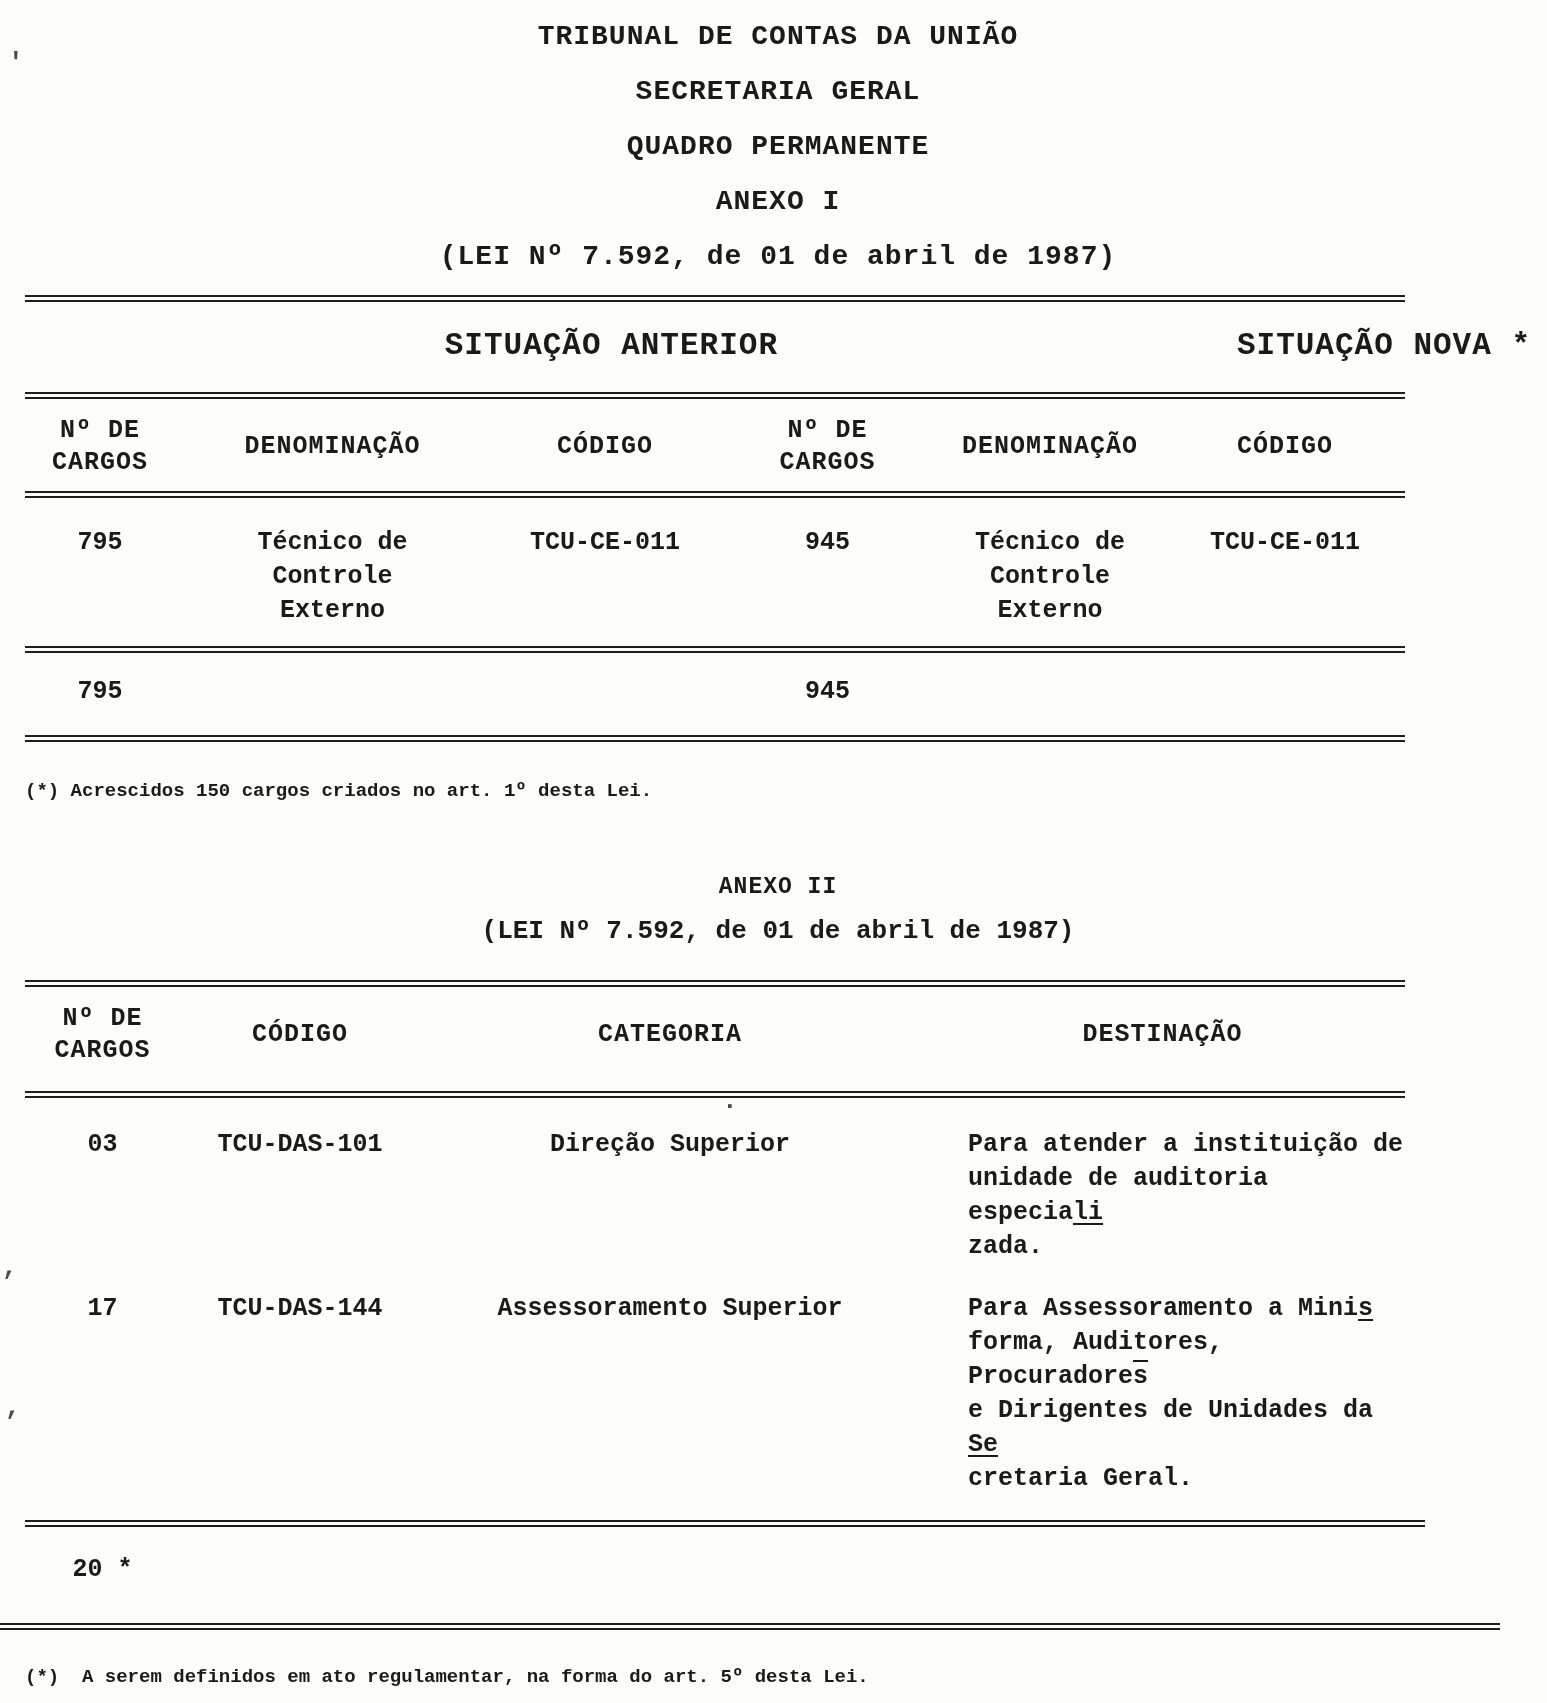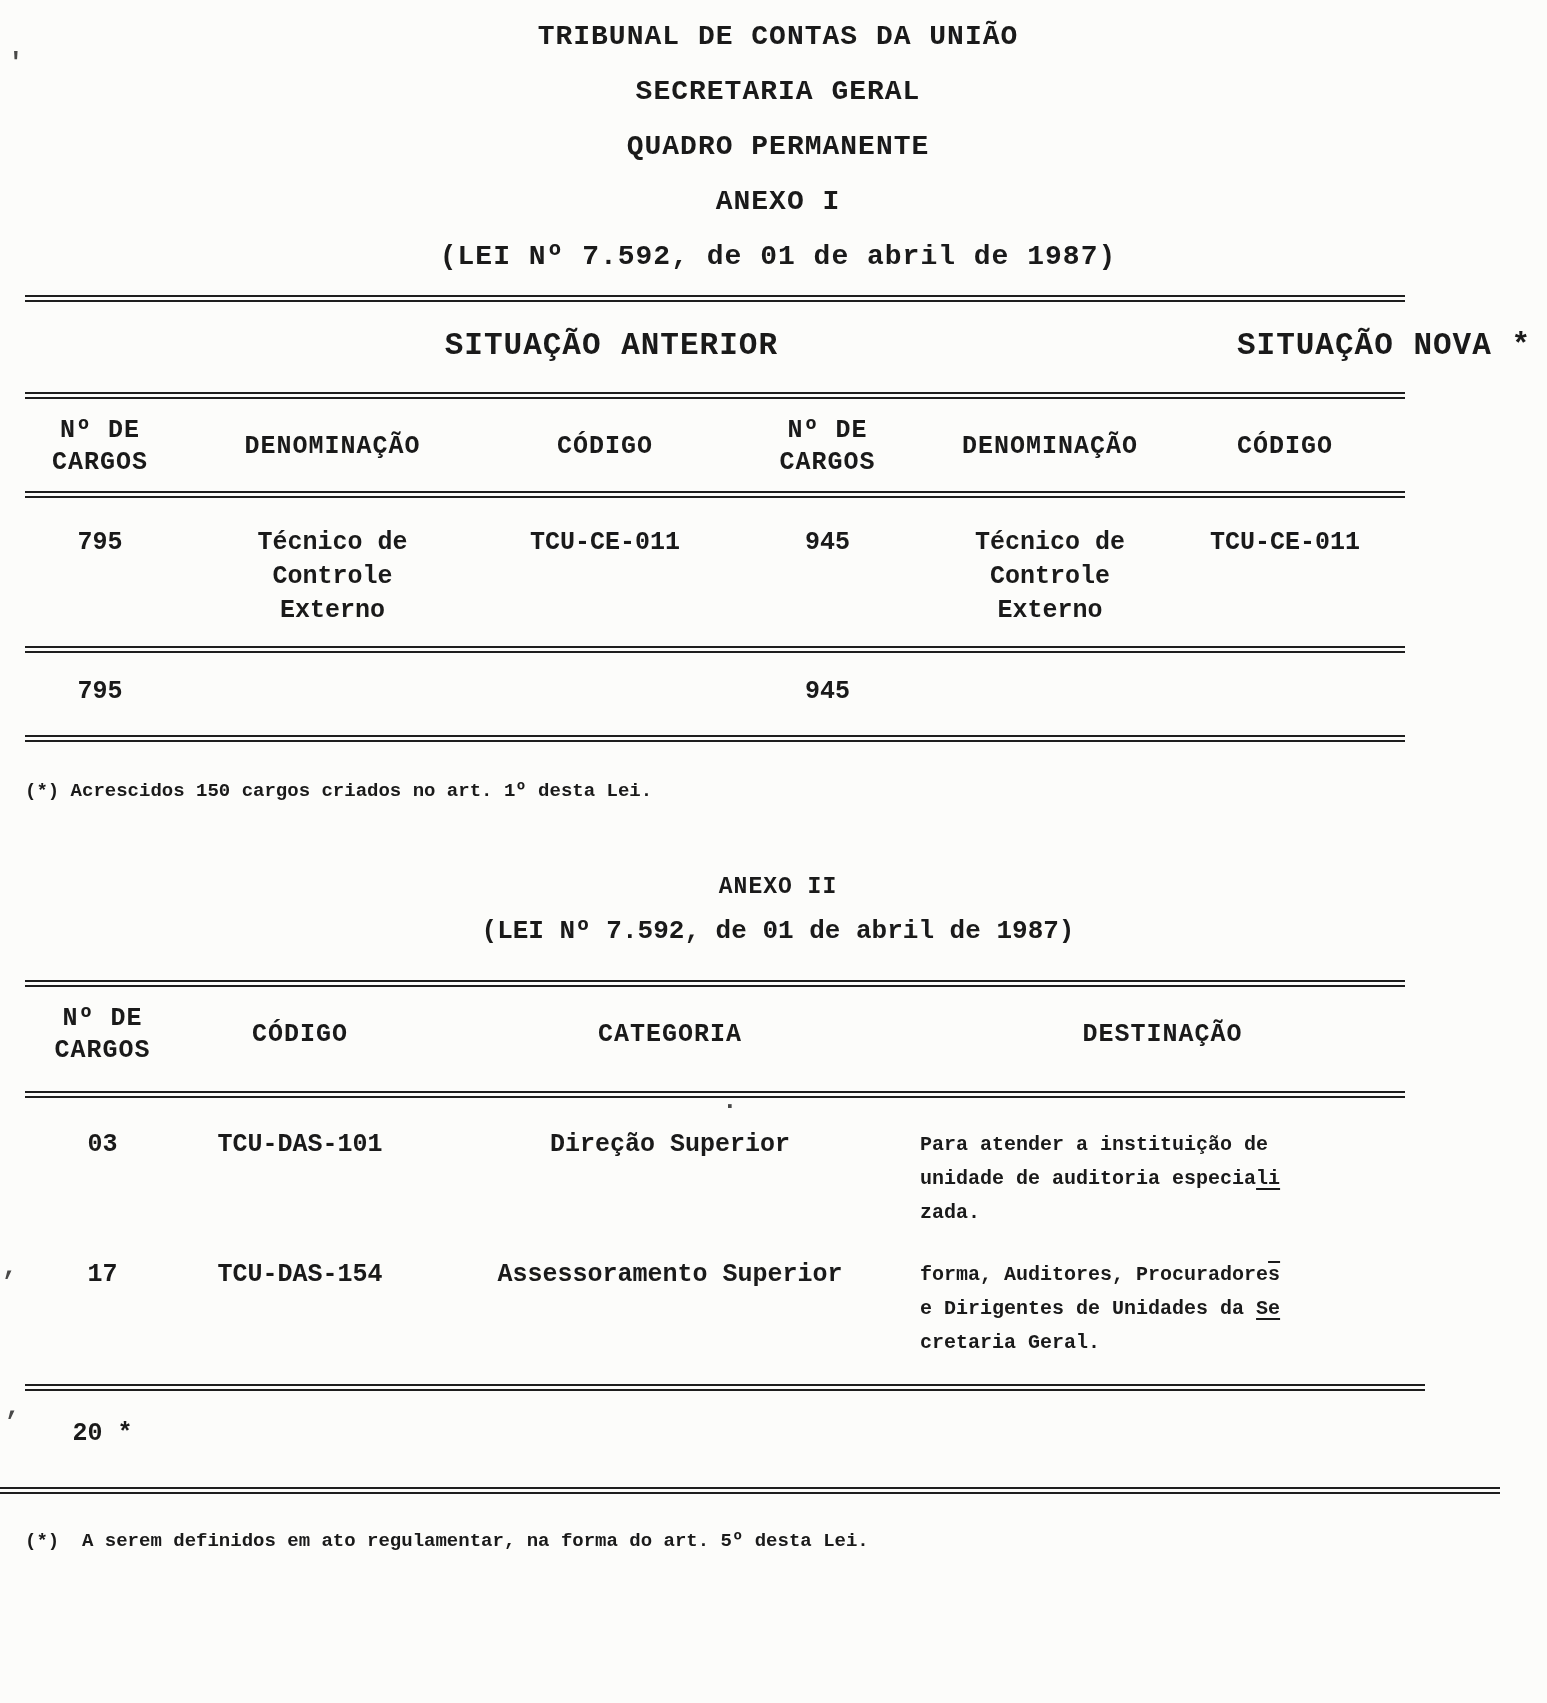--- a/index.html
+++ b/index.html
@@ -66,21 +66,21 @@
   .t2-head-rule { margin-top: 24px; }
   .t2-row1 { margin-top: 30px; }
   .t2-row2 { margin-top: 28px; }
   .t2-bottom-rule { margin-top: 24px; }
   .t2-total { margin-top: 26px; font-size: 25px; line-height: 34px; }
   .t2-final-rule { margin-top: 36px; }
   .footnote-2 { margin-top: 30px; }
 
   .dest .seg-u { text-decoration: underline; text-decoration-thickness: 2px; text-underline-offset: 4px; }
   .dest .seg-o { text-decoration: overline; text-decoration-thickness: 2px; }
-  .dest > div { font-size: 20px; line-height: 34px; }
+  .dest > div { font-size: 25px; line-height: 34px; margin-left: 48px; }
 
   .artifact { position: absolute; font-size: 26px; color: #2a2a2a; opacity: 0.85; }
 </style>
 </head>
 <body>
 
 <div class="content">
 
   <div class="title-block">
     <div>TRIBUNAL DE CONTAS DA UNIÃO</div>
@@ -157,23 +157,23 @@
 
   <div class="grid t2 data-row t2-row1">
     <div class="cell">03</div>
     <div class="cell">TCU-DAS-101</div>
     <div class="cell">Direção Superior</div>
     <div class="cell cell-left dest"><div><span>Para atender a instituição de</span></div><div><span>unidade de auditoria especia</span><span class="seg-u">li</span></div><div><span>zada.</span></div></div>
   </div>
 
   <div class="grid t2 data-row t2-row2">
     <div class="cell">17</div>
-    <div class="cell">TCU-DAS-154</div>
+    <div class="cell">TCU-DAS-144</div>
     <div class="cell">Assessoramento Superior</div>
-    <div class="cell cell-left dest"><div><span>forma, Auditores, Procuradore</span><span class="seg-o">s</span></div><div><span>e Dirigentes de Unidades da </span><span class="seg-u">Se</span></div><div><span>cretaria Geral.</span></div></div>
+    <div class="cell cell-left dest"><div><span>Para Assessoramento a Mini</span><span class="seg-u">s</span></div><div><span>forma, Auditores, Procuradore</span><span class="seg-o">s</span></div><div><span>e Dirigentes de Unidades da </span><span class="seg-u">Se</span></div><div><span>cretaria Geral.</span></div></div>
   </div>
 
   <div class="rule rule-wide t2-bottom-rule"></div>
 
   <div class="grid t2 data-row t2-total">
     <div class="cell">20 *</div>
     <div class="cell"></div>
     <div class="cell"></div>
     <div class="cell"></div>
   </div>

